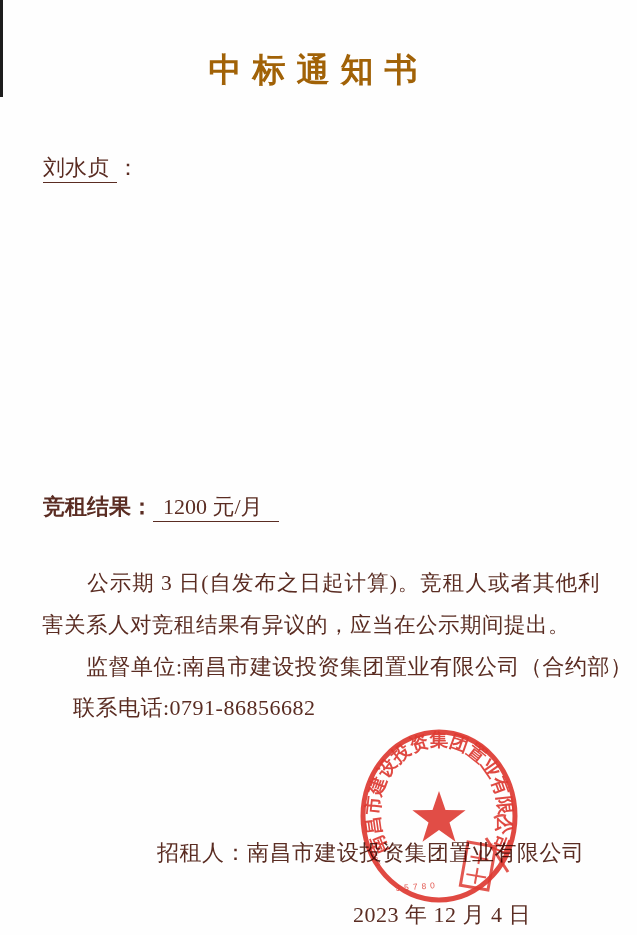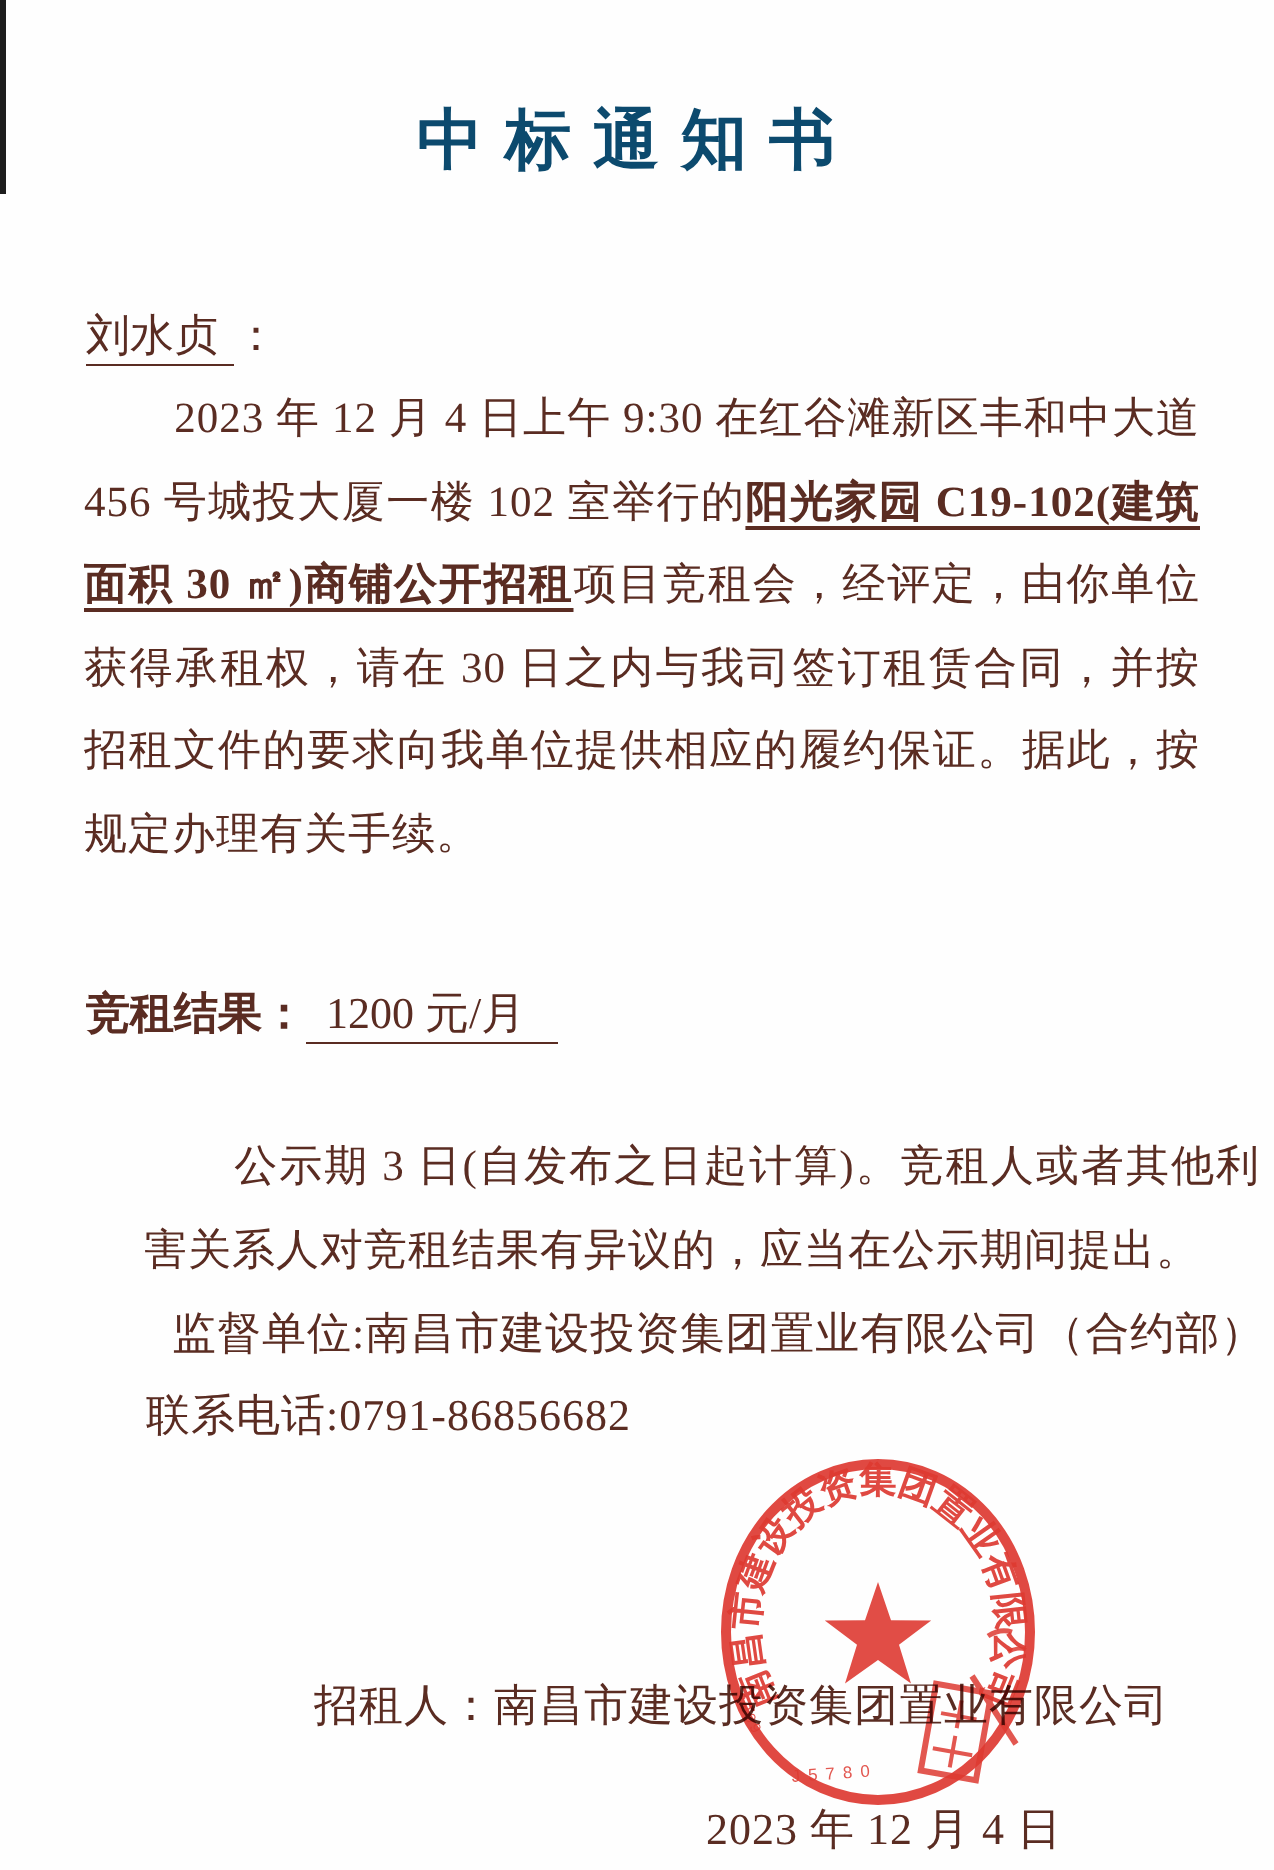--- a/index.html
+++ b/index.html
@@ -9,32 +9,32 @@
     margin:0 auto;
     background:#fefefe;
     overflow:hidden;
     font-family:"Liberation Serif","DejaVu Serif",serif;
     color:#5a2c22;
   }
   .scan-edge{position:absolute;left:0;top:0;width:3px;height:97px;background:#1d1d1d;}
   .title{
     position:absolute;top:48px;left:0;right:0;
     text-align:center;font-size:33px;font-weight:600;
-    letter-spacing:11px;color:#0c4a6e;
+    letter-spacing:11px;color:#a16207;
   }
   .recipient{position:absolute;top:153px;left:43px;font-size:22px;}
   .recipient .name{border-bottom:1.5px solid #5a2c22;padding:0 8px 2px 0;}
   .para{
     position:absolute;left:42px;width:558px;
     font-size:21.5px;line-height:41.5px;
     text-align:justify;text-indent:2.1em;
     letter-spacing:0.5px;
   }
   .p1{top:189px;}
-  .p2{top:563px;margin-left:30px;}
+  .p2{top:563px;}
   .em-underline{
     font-weight:bold;
     text-decoration:underline;
     text-underline-offset:5px;
     text-decoration-thickness:1.5px;
   }
   .result{position:absolute;top:492px;left:43px;font-size:22px;}
   .result .label{font-weight:bold;}
   .result .value{border-bottom:1.5px solid #5a2c22;padding:0 16px 2px 10px;}
   .line{position:absolute;font-size:22px;letter-spacing:0.5px;}
@@ -53,23 +53,20 @@
 <div class="page">
 
   <div class="scan-edge"></div>
 
   <div class="title">中标通知书</div>
 
   <div class="recipient">
     <span class="name">刘水贞</span><span>：</span>
   </div>
 
-  <div class="para p1">
-    <span>2023 年 12 月 4 日上午 9:30 在红谷滩新区丰和中大道 456 号城投大厦一楼 102 室举行的</span><span class="em-underline">阳光家园 C19-102(建筑面积 30 ㎡)商铺公开招租</span><span>项目竞租会，经评定，由你单位获得承租权，请在 30 日之内与我司签订租赁合同，并按招租文件的要求向我单位提供相应的履约保证。据此，按规定办理有关手续。</span>
-  </div>
 
   <div class="result">
     <span class="label">竞租结果：</span><span class="value">1200 元/月</span>
   </div>
 
   <div class="para p2">公示期 3 日(自发布之日起计算)。竞租人或者其他利害关系人对竞租结果有异议的，应当在公示期间提出。</div>
 
   <div class="line supervisor">监督单位:南昌市建设投资集团置业有限公司（合约部）</div>
 
   <div class="line phone">联系电话:0791-86856682</div>

